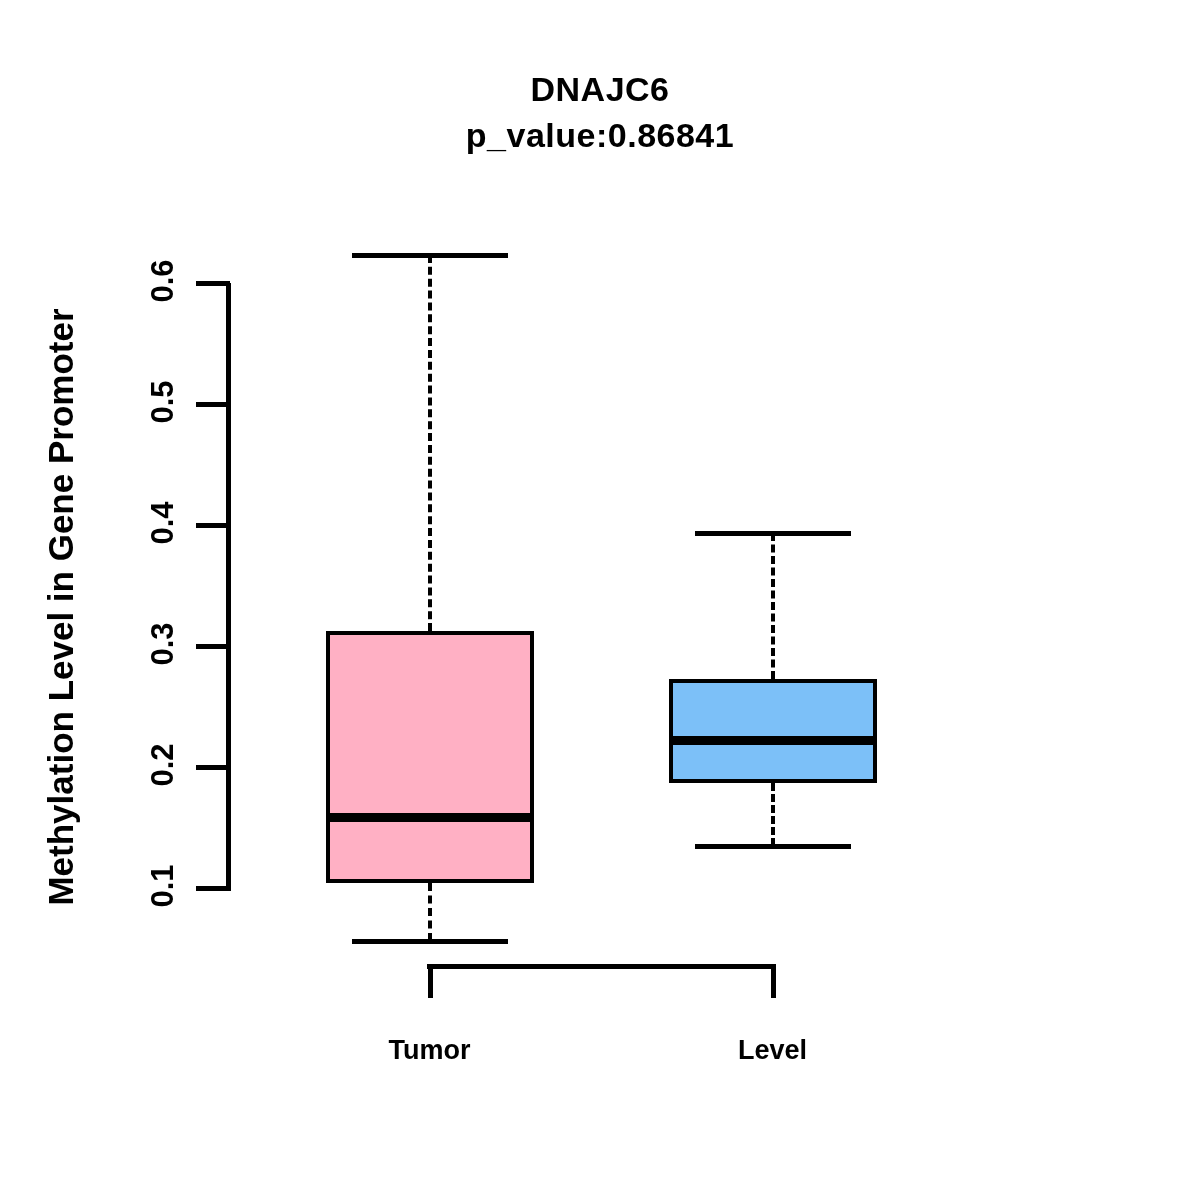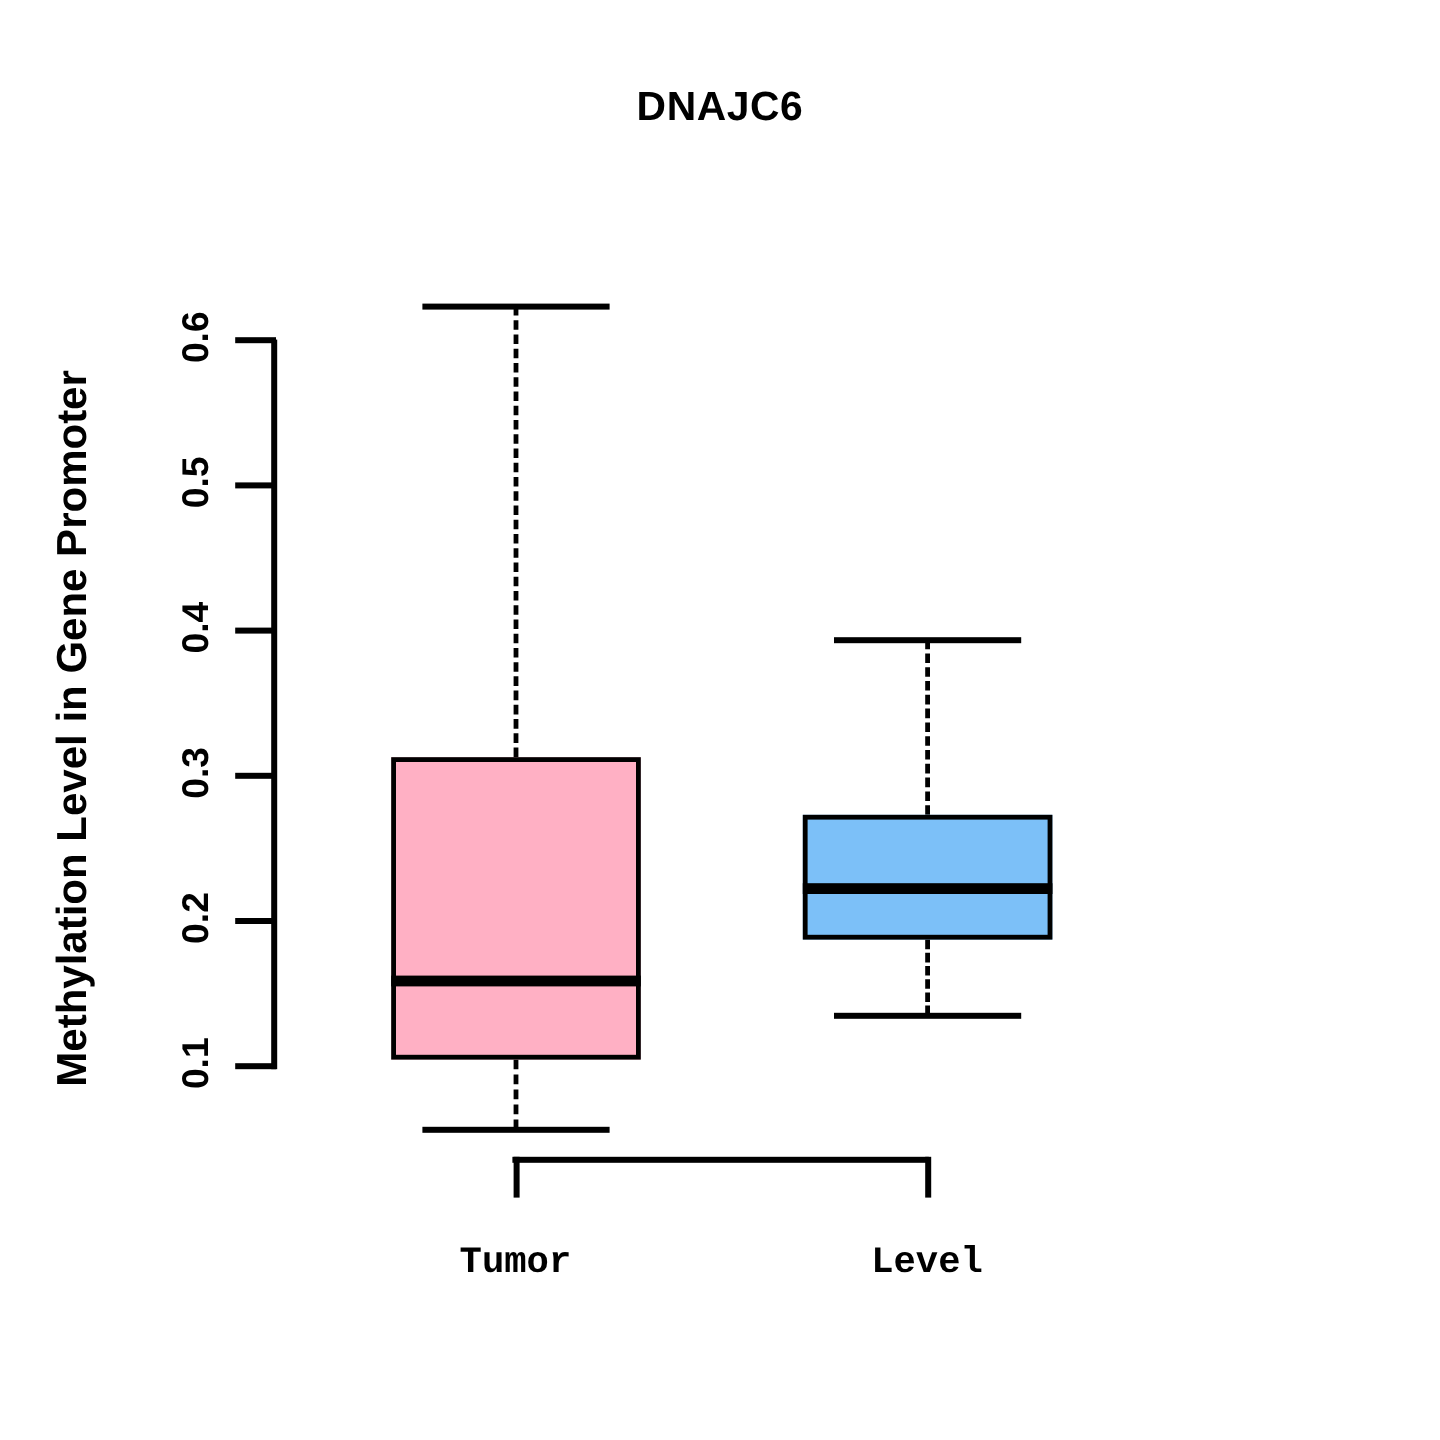--- a/index.html
+++ b/index.html
@@ -99,27 +99,26 @@
     height: 5px;
   }
   .x-tick {
     width: 5px;
     height: 34px;
     top: 964px;
   }
   .x-tick-label {
     position: absolute;
     top: 1035px;
-    font-size: 31px;
+    font-size: 27px;
     font-weight: bold;
     color: #000000;
     text-align: center;
     white-space: nowrap;
     transform: translateX(-50%);
-    font-family: Liberation Mono, monospace;
   }
 
   
   .box {
     position: absolute;
     border: 4px solid #000000;
     box-sizing: border-box;
   }
   .median {
     position: absolute;
@@ -137,20 +136,21 @@
     height: 5px;
   }
 </style>
 </head>
 <body>
 
 <div id="root">
 
   <div class="title-block">
     <div class="title-main">DNAJC6</div>
+    <div class="title-sub">p_value:0.86841</div>
   </div>
 
   <div class="ylab">Methylation Level in Gene Promoter</div>
 
   <div class="plot">
 
     <div class="axis-line y-axis-spine"></div>
 
     <div id="y-axis-group">
         <div class="axis-line y-tick" style="top: 886px;"></div>

